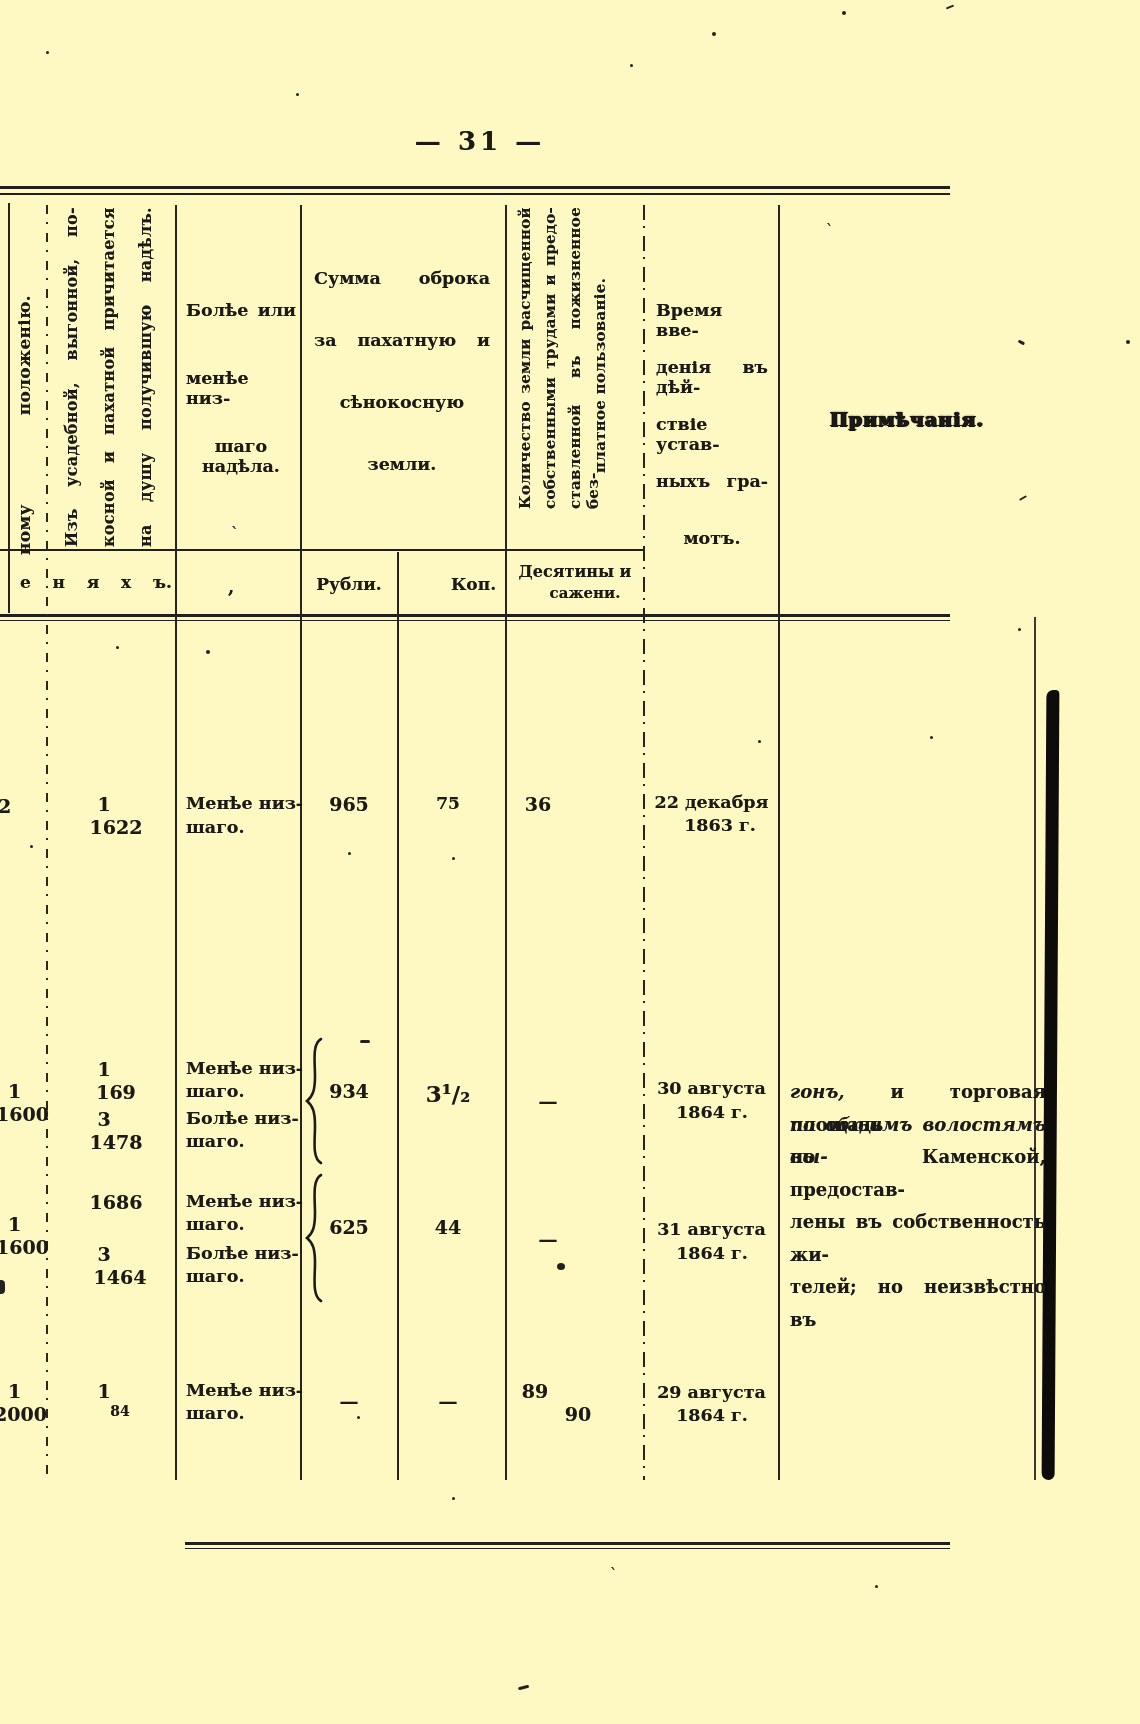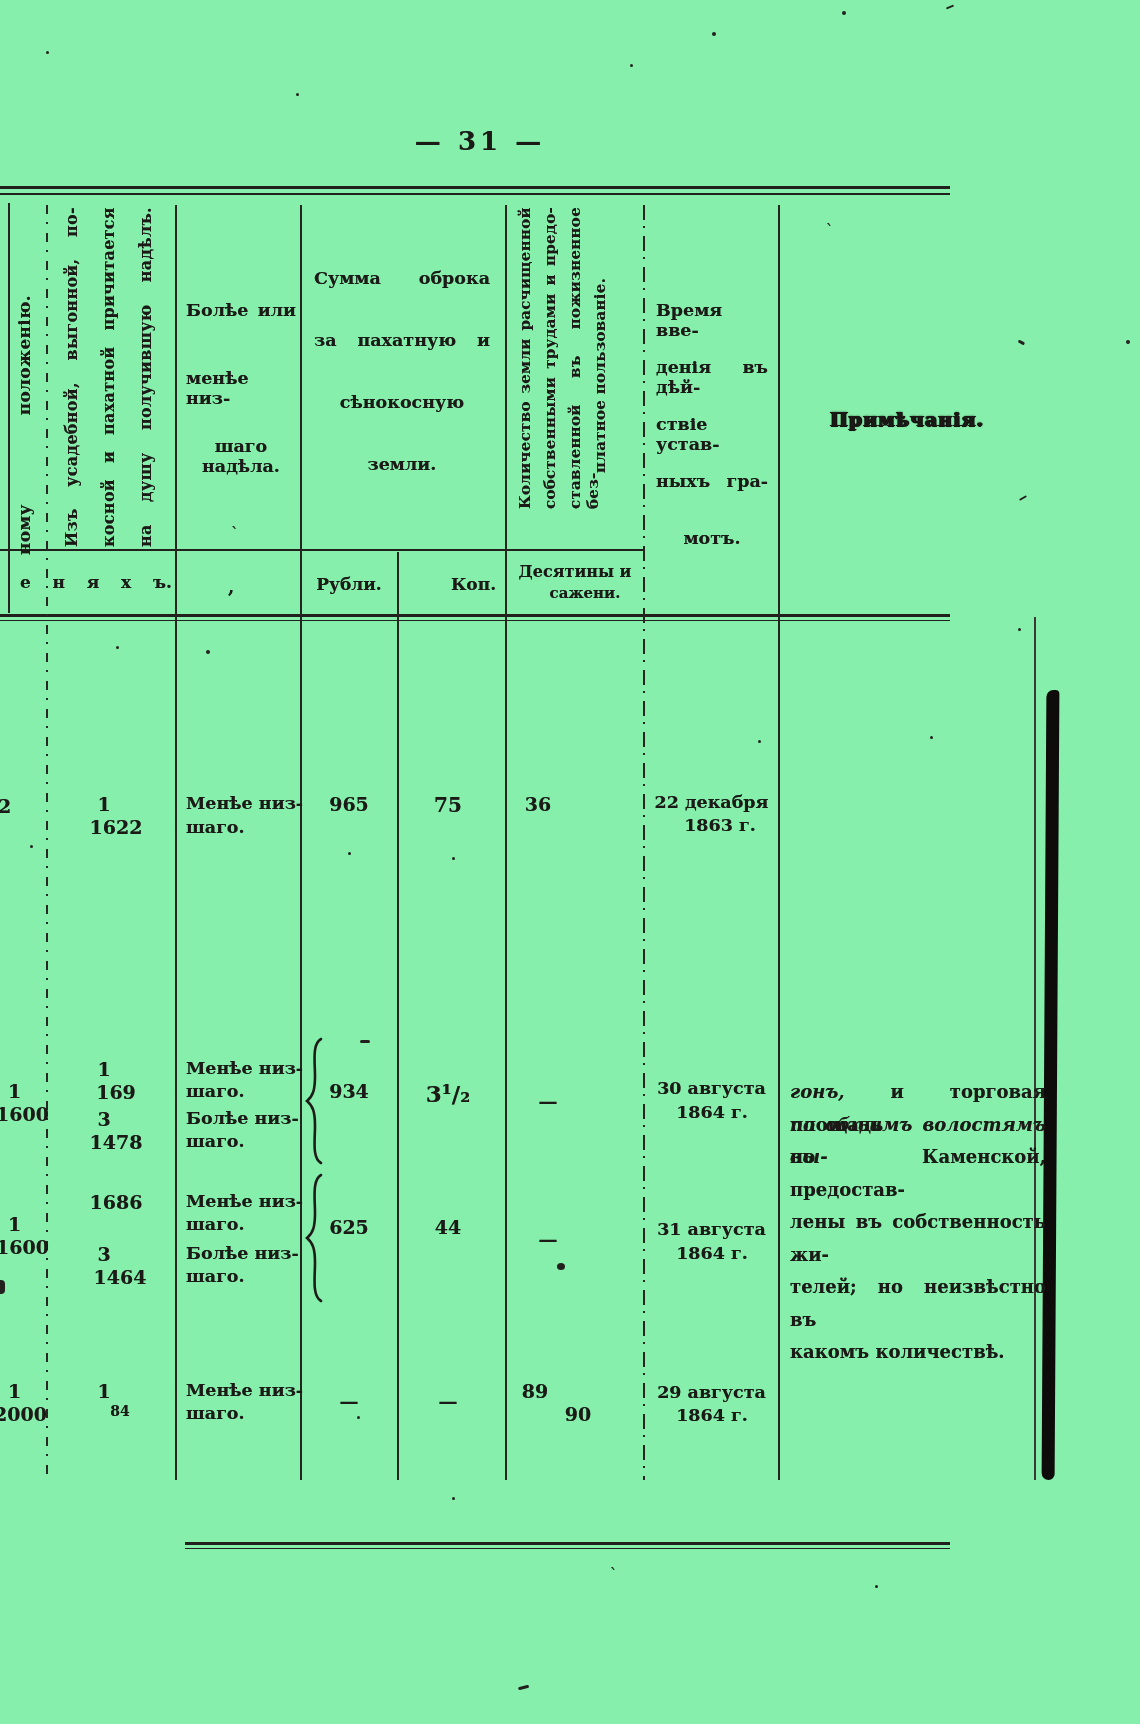--- a/index.html
+++ b/index.html
@@ -1,16 +1,16 @@
 <!DOCTYPE html>
 <html><head>
 <meta charset="utf-8">
 <style>
   html,body{margin:0;padding:0;background:#e8e8e6;}
-  .page{position:relative;width:1140px;height:1724px;background:#86efac;overflow:hidden;
+  .page{position:relative;width:1140px;height:1724px;background:#fef9c3;overflow:hidden;
         font-family:"DejaVu Serif","Liberation Serif",serif;color:#1b1a17;}
   .t{position:absolute;font-weight:bold;color:#1b1a17;text-shadow:0 0 .4px rgba(20,18,14,.55);}
   .c{text-align:center;}
   .j{text-align:justify;text-align-last:justify;-moz-text-align-last:justify;}
   .v{writing-mode:vertical-rl;transform:rotate(180deg);letter-spacing:.3px;}
   .vj{text-align:justify;text-align-last:justify;}
   .rule{position:absolute;background:#21201c;}
   .vline{position:absolute;width:2px;background:#26241f;}
   .vdash{position:absolute;width:2px;background:repeating-linear-gradient(to bottom,#2a2822 0 9px,transparent 9px 17px,#2a2822 17px 19px,transparent 19px 28px);}
   .vdash2{position:absolute;width:2px;background:repeating-linear-gradient(to bottom,#26241f 0 15px,transparent 15px 21px,#26241f 21px 23px,transparent 23px 31px);}
@@ -89,21 +89,21 @@
   <div class="t c" style="left:420px;top:574px;width:107px;font-size:17px;">Коп.</div>
   <div class="t c" style="left:507px;top:562px;width:136px;font-size:16px;">Десятины и</div>
   <div class="t c" style="left:517px;top:584px;width:136px;font-size:15px;">сажени.</div>
 
   <div class="t" style="left:-2px;top:795px;width:20px;font-size:19px;">2</div>
   <div class="t c" style="left:72px;top:793px;width:64px;font-size:19px;">1</div>
   <div class="t c" style="left:84px;top:816px;width:64px;font-size:19px;">1622</div>
   <div class="t" style="left:186px;top:793px;font-size:17.5px;">Менѣе низ-</div>
   <div class="t" style="left:186px;top:817px;font-size:17.5px;">шаго.</div>
   <div class="t c" style="left:300px;top:793px;width:98px;font-size:19px;">965</div>
-  <div class="t c" style="left:398px;top:793px;width:100px;font-size:20px;">75</div>
+  <div class="t c" style="left:398px;top:793px;width:100px;font-size:17px;">75</div>
   <div class="t c" style="left:498px;top:793px;width:80px;font-size:19px;">36</div>
   <div class="t c" style="left:645px;top:792px;width:133px;font-size:17.5px;">22 декабря</div>
   <div class="t c" style="left:660px;top:815px;width:120px;font-size:17.5px;">1863 г.</div>
 
   <div class="t" style="left:8px;top:1080px;width:20px;font-size:19px;">1</div>
   <div class="t" style="left:-4px;top:1103px;width:50px;font-size:19px;">1600</div>
   <div class="t c" style="left:72px;top:1058px;width:64px;font-size:19px;">1</div>
   <div class="t c" style="left:84px;top:1081px;width:64px;font-size:19px;">169</div>
   <div class="t c" style="left:72px;top:1108px;width:64px;font-size:19px;">3</div>
   <div class="t c" style="left:84px;top:1131px;width:64px;font-size:19px;">1478</div>
@@ -120,21 +120,20 @@
   <div class="t c" style="left:645px;top:1078px;width:133px;font-size:17.5px;">30 августа</div>
   <div class="t c" style="left:652px;top:1102px;width:120px;font-size:17.5px;">1864 г.</div>
 
   <div class="t" style="left:790px;top:1076px;width:256px;font-size:18px;">
     <div class="note2line j"><span style="font-style:italic;">гонъ,</span>
       <span>и торговая площадь</span></div>
     <div class="note2line j" style="font-style:italic;">по обѣимъ волостямъ вы-</div>
     <div class="midlines">по Каменской, предостав-
 лены въ собственность жи-
 телей; но неизвѣстно въ</div>
-    <div class="note2line" style="text-align:left;">какомъ количествѣ.</div>
   </div>
 
   <div class="t" style="left:8px;top:1213px;width:20px;font-size:19px;">1</div>
   <div class="t" style="left:-4px;top:1236px;width:50px;font-size:19px;">1600</div>
   <div class="t c" style="left:84px;top:1191px;width:64px;font-size:19px;">1686</div>
   <div class="t c" style="left:72px;top:1243px;width:64px;font-size:19px;">3</div>
   <div class="t c" style="left:88px;top:1266px;width:64px;font-size:19px;">1464</div>
   <div class="t" style="left:186px;top:1191px;font-size:17.5px;">Менѣе низ-</div>
   <div class="t" style="left:186px;top:1214px;font-size:17.5px;">шаго.</div>
   <div class="t" style="left:186px;top:1243px;font-size:17.5px;">Болѣе низ-</div>

